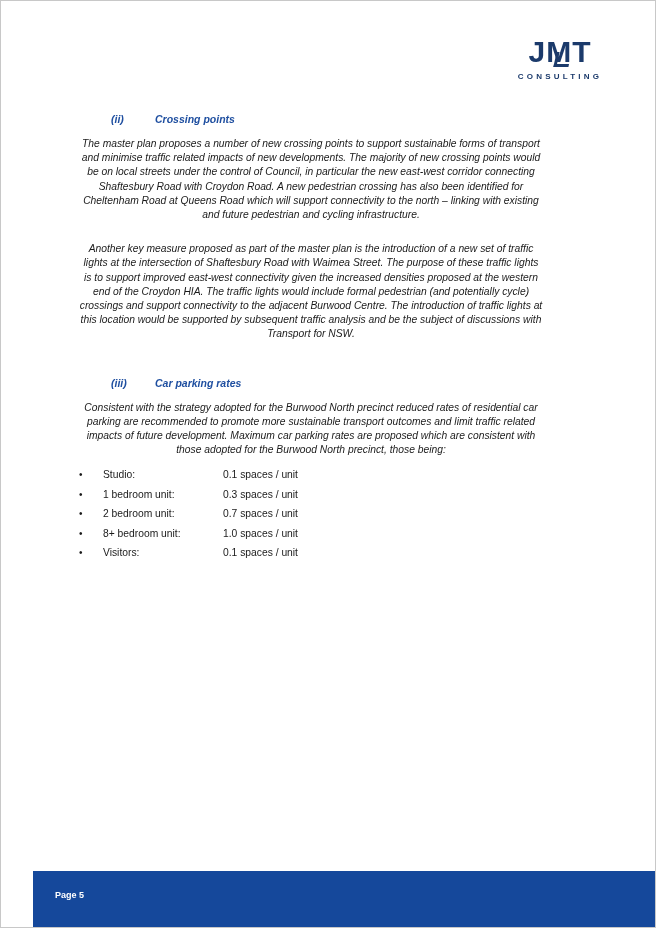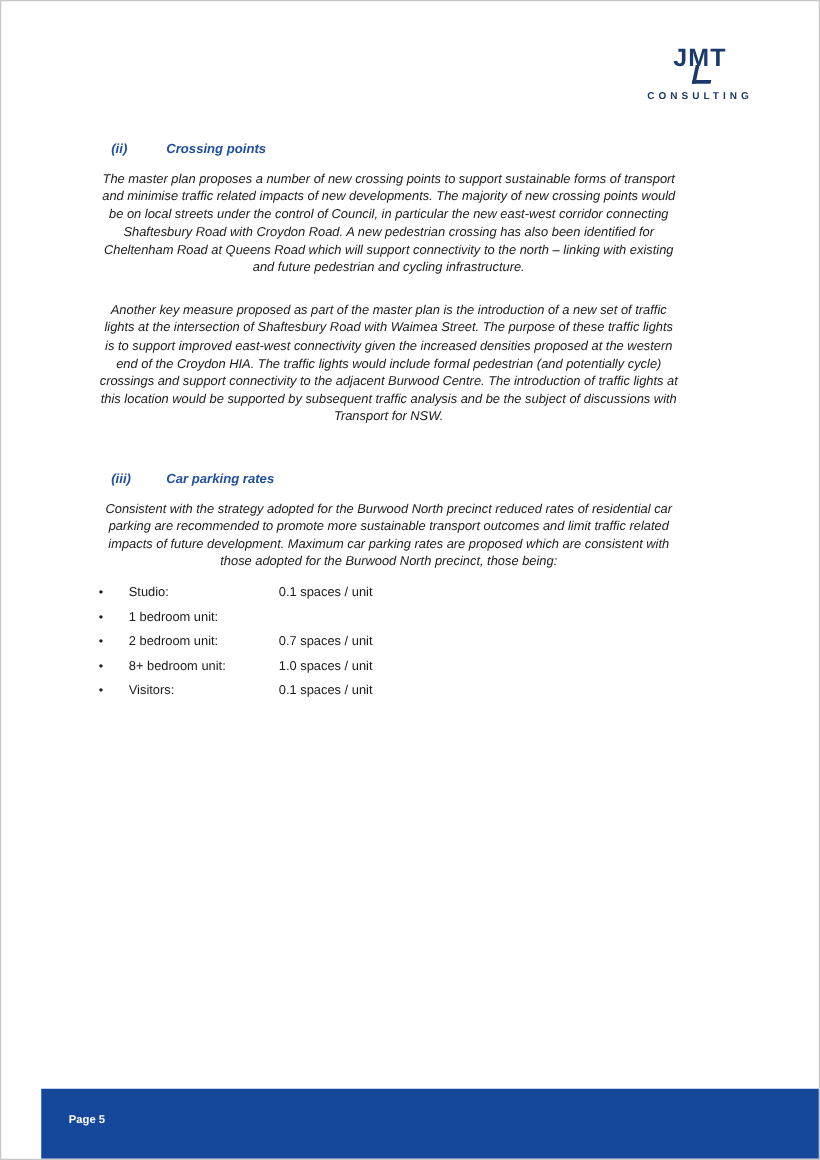--- a/index.html
+++ b/index.html
@@ -25,30 +25,30 @@
     position: absolute;
     top: 36px;
     right: 52px;
     width: 86px;
     text-align: center;
     user-select: none;
   }
   .logo-mark {
     font-family: "Liberation Sans", sans-serif;
     font-weight: bold;
-    font-size: 20px;
+    font-size: 30px;
     letter-spacing: 1px;
     color: #1b3a6b;
     line-height: 1;
     position: relative;
     display: block;
   }
   .logo-sub {
     display: block;
-    margin-top: 15px;
+    margin-top: 5px;
     font-size: 8px;
     font-weight: bold;
     letter-spacing: 3.2px;
     color: #1b3a6b;
   }
   .logo-swoosh {
     position: absolute;
     left: 38px;
     top: 15px;
     width: 12px;
@@ -60,21 +60,21 @@
   
   .content {
     position: absolute;
     left: 78px;
     top: 112px;
     width: 476px;
   }
   .heading {
     display: flex;
     align-items: baseline;
-    margin: 0 0 12px 10px;
+    margin: 0 0 12px 32px;
     color: #1f4fa0;
     font-style: italic;
     font-weight: bold;
     font-size: 10.5px;
   }
   .heading .num {
     width: 44px;
     flex: 0 0 44px;
   }
   .heading .txt {
@@ -165,20 +165,21 @@
 
     <ul class="rates">
       <li>
         <span class="bullet">•</span>
         <span class="term">Studio:</span>
         <span class="value">0.1 spaces / unit</span>
       </li>
       <li>
         <span class="bullet">•</span>
         <span class="term">1 bedroom unit:</span>
+        <span class="value">0.3 spaces / unit</span>
       </li>
       <li>
         <span class="bullet">•</span>
         <span class="term">2 bedroom unit:</span>
         <span class="value">0.7 spaces / unit</span>
       </li>
       <li>
         <span class="bullet">•</span>
         <span class="term">8+ bedroom unit:</span>
         <span class="value">1.0 spaces / unit</span>

